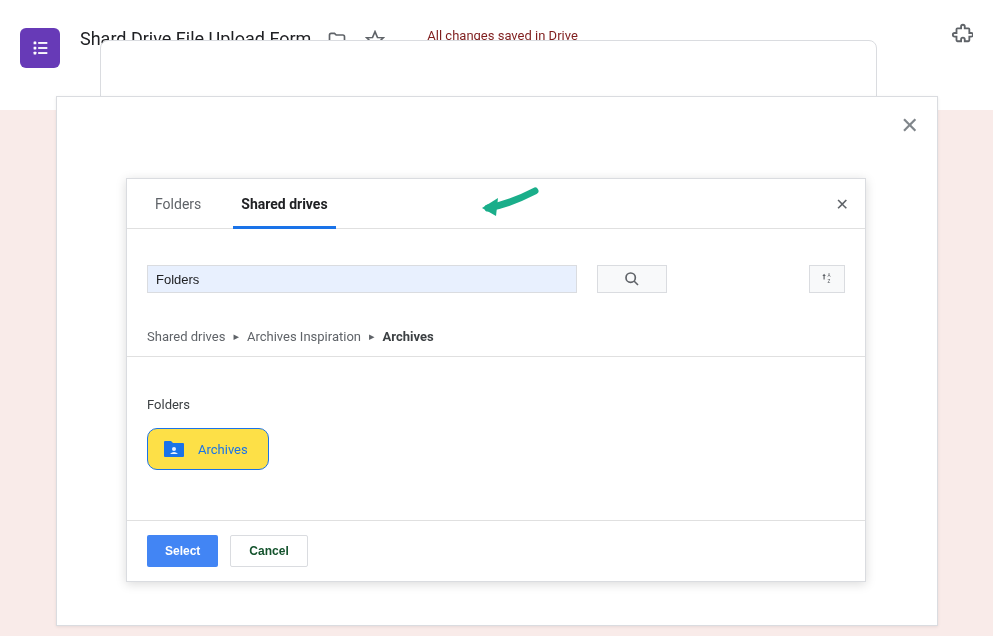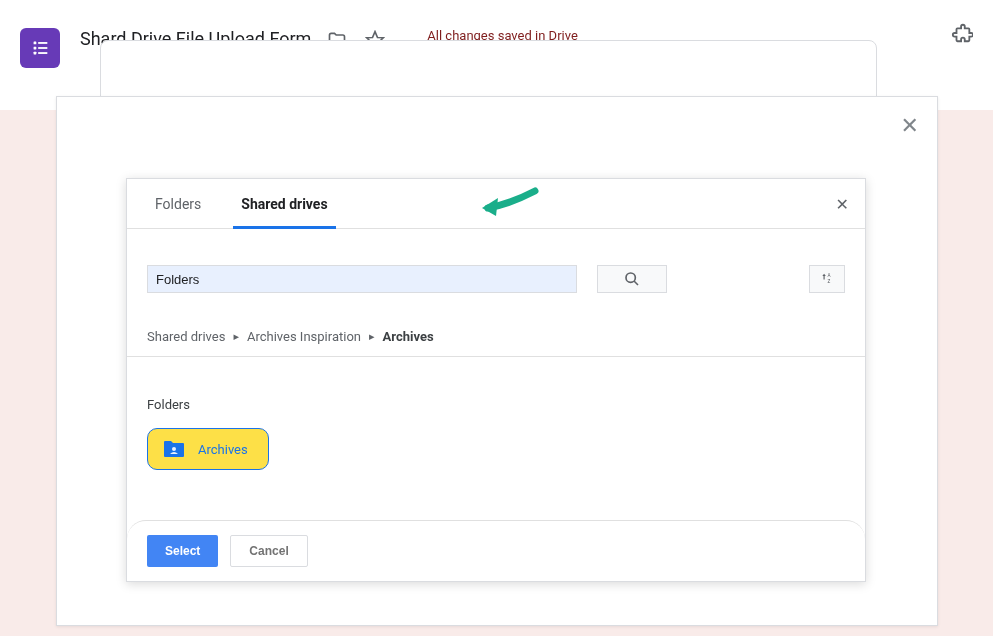--- a/index.html
+++ b/index.html
@@ -245,38 +245,37 @@
       font-size: 13px;
       color: #1a73e8;
     }
 
     
     .picker-footer {
       border-top: 1px solid #e0e0e0;
       padding: 14px 20px;
       display: flex;
       gap: 12px;
-      border-radius: 19px;
     }
     .btn {
       border: none;
       padding: 8px 18px;
       font-size: 12px;
       font-weight: 700;
       cursor: pointer;
       border-radius: 2px;
     }
     .btn-primary {
       background: #4285f4;
       color: #fff;
     }
     .btn-secondary {
       background: #fff;
       border: 1px solid #dadce0;
-      color: #737373;
+      color: #14532d;
     }
   </style>
 </head>
 <body>
 
 <div class="header">
   <div class="forms-logo">
     <svg viewBox="0 0 24 24" fill="#fff">
         <rect x="5" y="5" width="3" height="3" rx="0.5"></rect>
         <rect x="10" y="5.5" width="10" height="2"></rect>

